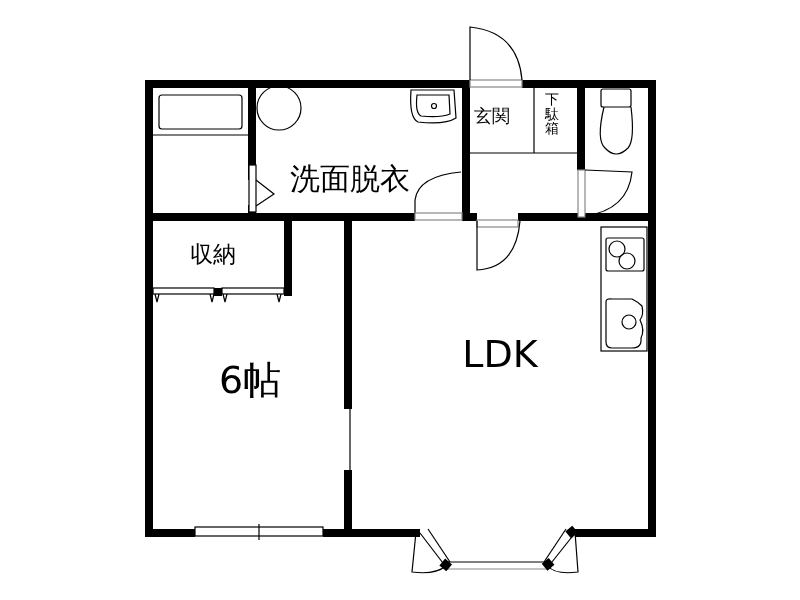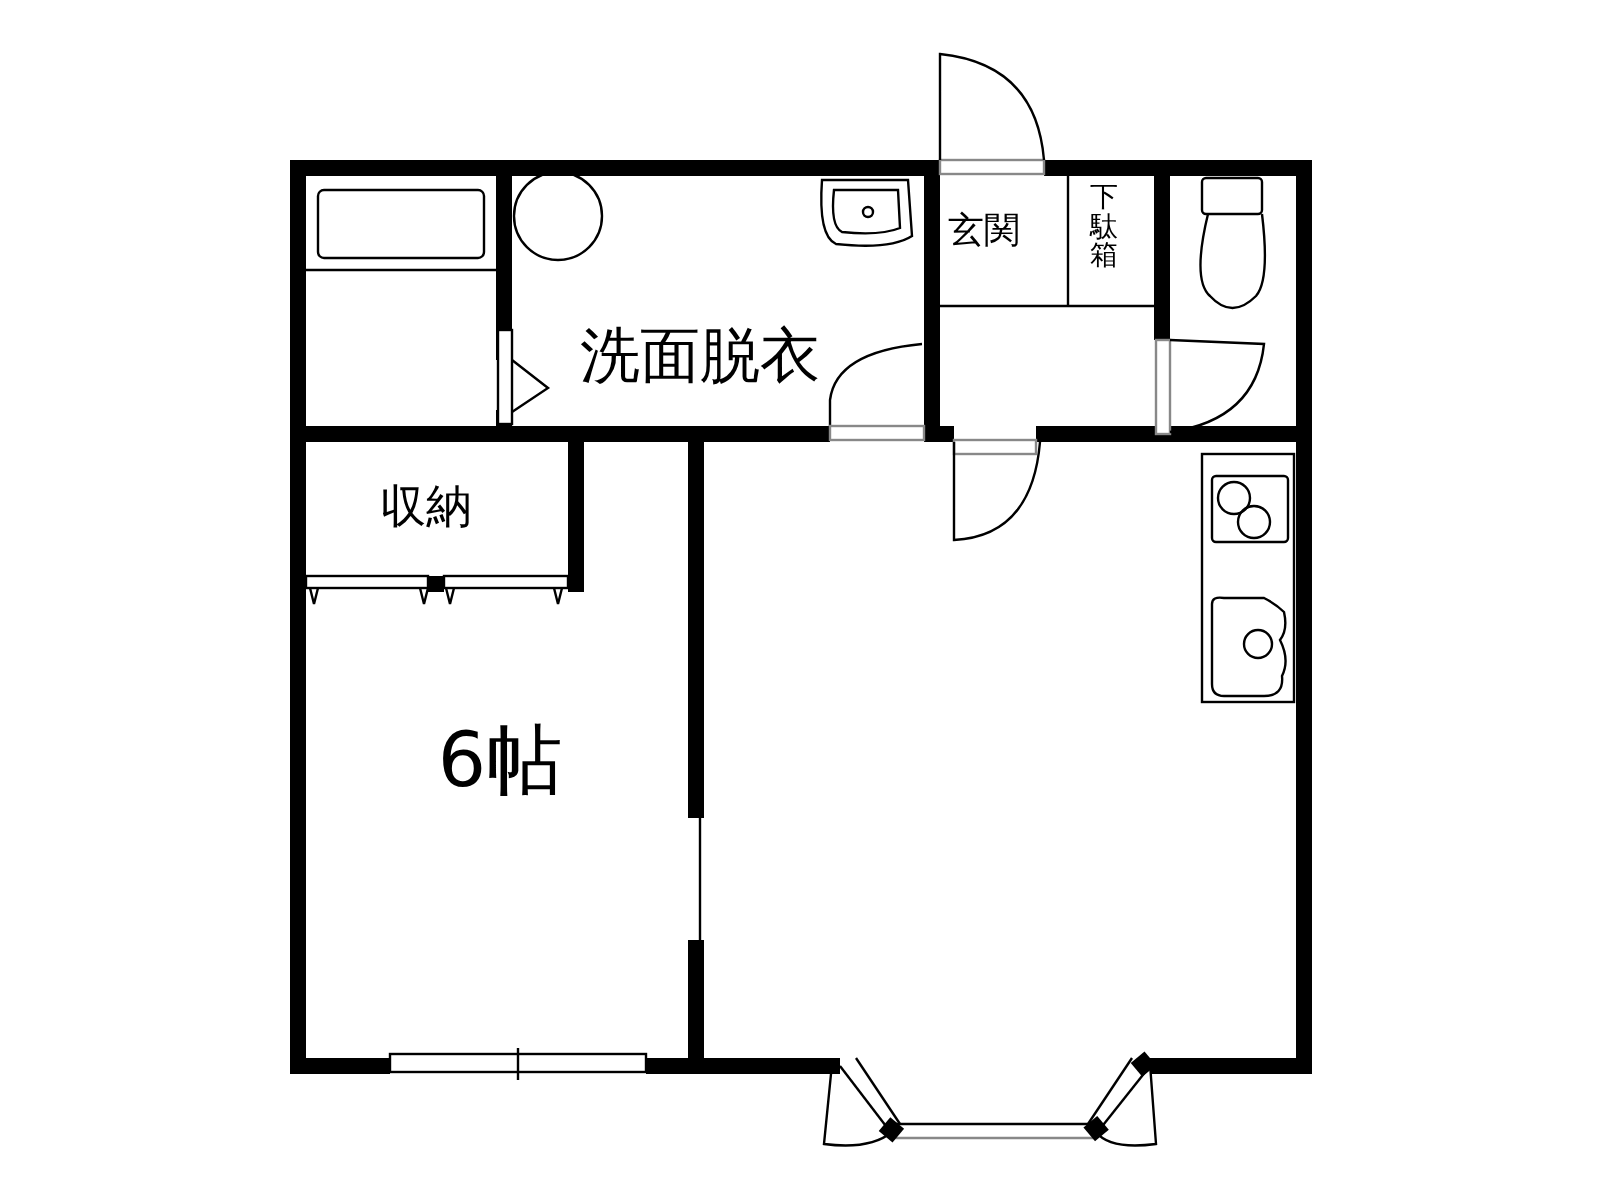--- a/index.html
+++ b/index.html
@@ -119,13 +119,14 @@
 <div class="lbl" style="left:545px;top:92px;font-size:14px;line-height:1.05;">
   <div>下</div>
   <div>駄</div>
   <div>箱</div>
 </div>
 <div class="lbl" style="left:190px;top:242px;font-size:23px;">収納</div>
 <div class="lbl" style="left:195px;top:360px;width:110px;font-size:38px;">
   <div>6帖</div>
 </div>
 <div class="lbl" style="left:440px;top:334px;width:120px;font-size:38px;">
+  <div>LDK</div>
 </div>
 
 </body></html>

